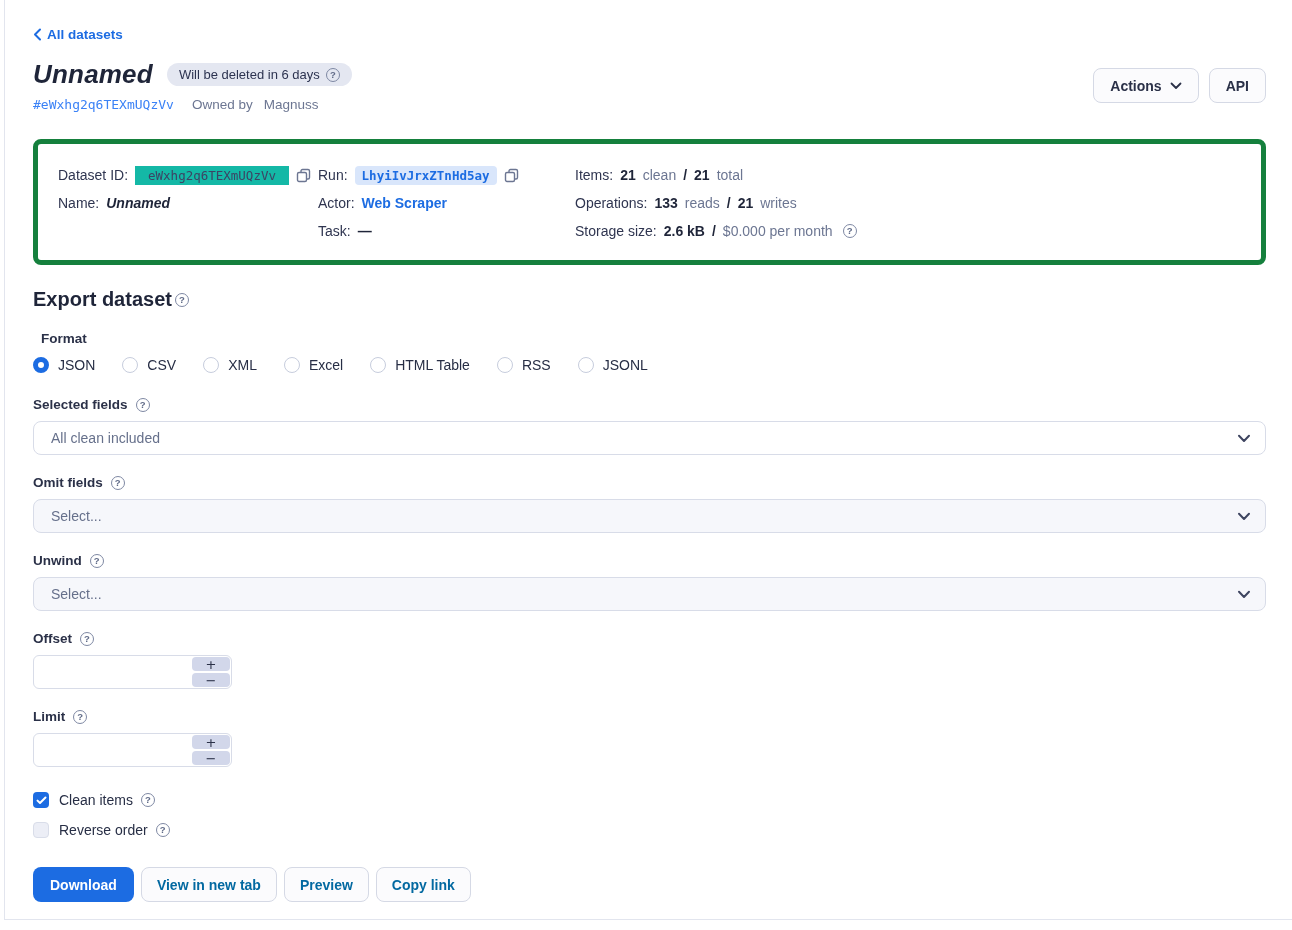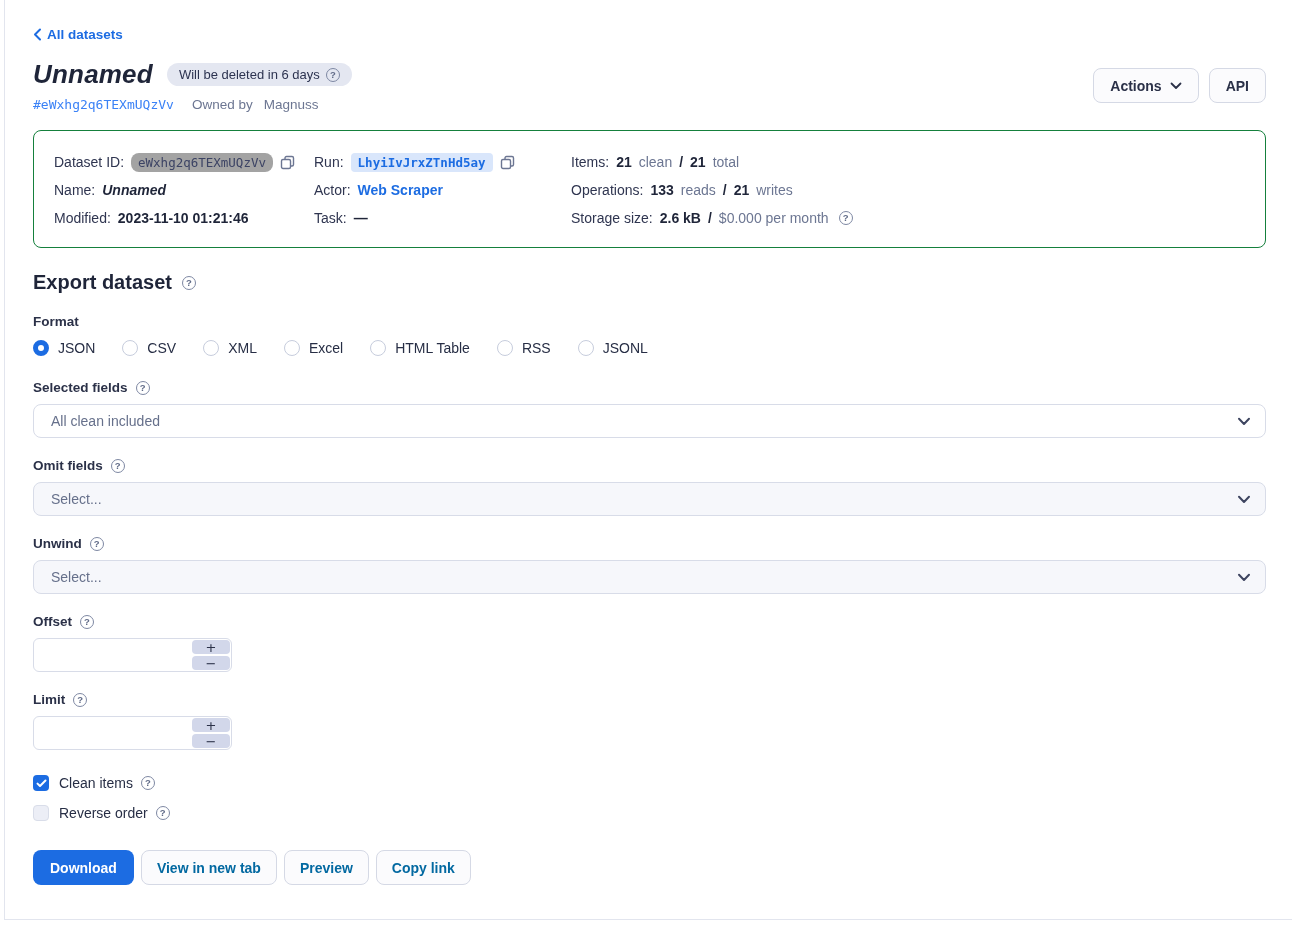--- a/index.html
+++ b/index.html
@@ -53,56 +53,56 @@
     border: 1px solid #d5d9e5; border-radius: 8px;
     background: #fbfbfd; color: #2b3148;
     font-size: 14px; font-weight: 600; cursor: pointer;
     font-family: "Liberation Sans", sans-serif;
   }
   .sub-row { margin-top: 7px; display: flex; align-items: center; gap: 18px; color: #6c7692; font-size: 13.5px; }
   .sub-row .hash { font-size: 13px; color: #3b82f6; }
 
   
   .card {
-    margin-top: 18px;
-    border: 1px solid #15803d; border-radius: 8px;
+    margin-top: 27px;
+    border: 5px solid #15803d; border-radius: 8px;
     padding: 17px 20px 15px 20px;
     display: flex;
   }
   .card-col { display: flex; flex-direction: column; }
   .card-col.c1 { width: 260px; }
   .card-col.c2 { width: 257px; }
   .card-col.c3 { flex: 1; }
   .card-row { height: 28px; display: flex; align-items: center; gap: 7px; white-space: nowrap; }
   .card-label { color: #2f3550; }
   .val-bold { font-weight: bold; color: #1f2539; }
   .val-italic { font-weight: bold; font-style: italic; color: #1f2539; }
   .badge-gray {
-    background: #a3a3a3; color: #3c4364; border-radius: 8px;
-    padding: 2px 7px; font-size: 12.5px;
+    background: #14b8a6; color: #3c4364; border-radius: 0;
+    padding: 2px 13px; font-size: 12.5px;
   }
   .badge-blue {
     background: #d9e6fb; color: #1c6ce2; border-radius: 4px;
     padding: 2px 7px; font-size: 12.5px; font-weight: 600; cursor: pointer;
   }
   .copy-btn { display: inline-flex; cursor: pointer; color: #6c7692; }
   .link { color: #1c6ce2; font-weight: bold; cursor: pointer; }
   .muted { color: #6c7692; }
   .dash { font-weight: bold; color: #1f2539; }
 
   
   .section-heading {
-    margin-top: 23px; display: flex; align-items: center; gap: 10px;
+    margin-top: 23px; display: flex; align-items: center; gap: 3px;
   }
   .section-heading h2 { font-size: 20px; font-weight: bold; color: #1f2539; }
   .field-label {
     display: flex; align-items: center; gap: 8px;
     font-size: 13.5px; font-weight: 600; color: #2b3148;
   }
-  .mt20 { margin-top: 20px; }
+  .mt20 { margin-top: 20px; margin-left: 8px; }
   .mt24 { margin-top: 24px; }
   .mt21 { margin-top: 20px; }
 
   .radio-row { margin-top: 11px; display: flex; align-items: center; gap: 27px; }
   .radio-item { display: flex; align-items: center; gap: 9px; cursor: pointer; font-size: 14px; color: #272e45; }
   .radio-circle { width: 16px; height: 16px; border-radius: 50%; border: 1px solid #c7cddd; background: #fff; flex: 0 0 auto; }
   .radio-circle.selected { border: 5px solid #1c6ce2; }
 
   .select-box {
     margin-top: 9px; height: 34px; width: 100%;
@@ -210,24 +210,20 @@
           <svg width="15" height="15" viewBox="0 0 15 15" fill="none" stroke="#6c7692" stroke-width="1.4" stroke-linejoin="round">
               <rect x="1.5" y="4.5" width="9" height="9" rx="1.5"></rect>
               <path d="M5 4.5 V3 a1.5 1.5 0 0 1 1.5-1.5 H12 A1.5 1.5 0 0 1 13.5 3 V9.5 A1.5 1.5 0 0 1 12 11 H10.5"></path>
             </svg>
         </span>
       </div>
       <div class="card-row">
         <span class="card-label">Name:</span>
         <span class="val-italic">Unnamed</span>
       </div>
-      <div class="card-row">
-        <span class="card-label">Modified:</span>
-        <span class="val-bold">2023-11-10 01:21:46</span>
-      </div>
     </div>
     <div class="card-col c2">
       <div class="card-row">
         <span class="card-label">Run:</span>
         <span class="badge-blue mono">LhyiIvJrxZTnHd5ay</span>
         <span class="copy-btn">
           <svg width="15" height="15" viewBox="0 0 15 15" fill="none" stroke="#6c7692" stroke-width="1.4" stroke-linejoin="round">
               <rect x="1.5" y="4.5" width="9" height="9" rx="1.5"></rect>
               <path d="M5 4.5 V3 a1.5 1.5 0 0 1 1.5-1.5 H12 A1.5 1.5 0 0 1 13.5 3 V9.5 A1.5 1.5 0 0 1 12 11 H10.5"></path>
             </svg>

